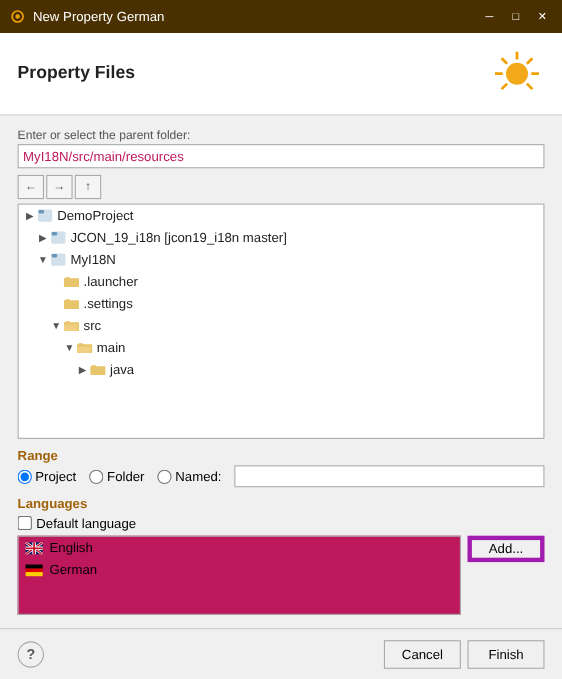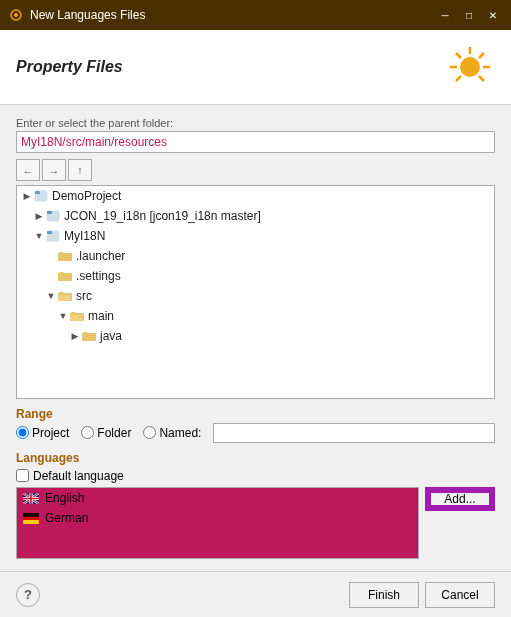--- a/index.html
+++ b/index.html
@@ -65,21 +65,20 @@
       display: flex;
       align-items: center;
       justify-content: space-between;
       border-bottom: 1px solid #ccc;
       min-height: 70px;
     }
     .header-title {
       font-size: 16px;
       font-weight: bold;
       color: #222;
-      font-style: italic;
     }
     .header-logo {
       width: 50px;
       height: 50px;
       flex-shrink: 0;
     }
 
     
     .content-area {
       flex: 1;
@@ -188,21 +187,21 @@
       margin-top: 4px;
     }
     .radio-group {
       display: flex;
       align-items: center;
       gap: 12px;
       margin-top: 2px;
     }
     .radio-item {
       display: flex;
-      align-items: flex-start;
+      align-items: flex-end;
       gap: 3px;
       cursor: pointer;
     }
     .radio-item input[type="radio"] {
       cursor: pointer;
     }
     .named-input {
       flex: 1;
       height: 20px;
       border: 1px solid #aaa;
@@ -243,21 +242,21 @@
       font-size: 12px;
     }
     .lang-buttons {
       display: flex;
       flex-direction: column;
       gap: 4px;
     }
     .lang-btn {
       width: 70px;
       height: 24px;
-      border: 6px solid #a21caf;
+      border: 4px solid #a21caf;
       background: #f0f0f0;
       cursor: pointer;
       font-size: 12px;
       display: flex;
       align-items: center;
       justify-content: center;
     }
     .lang-btn:disabled {
       color: #aaa;
       cursor: default;
@@ -312,21 +311,21 @@
   </style>
 </head>
 <body>
 
 <div class="titlebar">
   <svg class="titlebar-icon" viewBox="0 0 16 16">
     <rect width="16" height="16" fill="#4a3000"></rect>
     <circle cx="8" cy="8" r="5" fill="none" stroke="#f0a000" stroke-width="1.5"></circle>
     <circle cx="8" cy="8" r="2" fill="#f0a000"></circle>
   </svg>
-  <span class="titlebar-title">New Languages Files</span>
+  <span class="titlebar-title">New Property German</span>
   <div class="titlebar-controls">
     <button class="titlebar-btn">─</button>
     <button class="titlebar-btn">□</button>
     <button class="titlebar-btn close">✕</button>
   </div>
 </div>
 
 <div class="dialog-body">
 
   <div class="header-area">
@@ -512,18 +511,18 @@
       </div>
     </div>
 
   </div>
 
   <div class="footer">
     <div class="footer-left">
       <button class="help-btn">?</button>
     </div>
     <div class="footer-right">
+      <button class="action-btn">Cancel</button>
       <button class="action-btn">Finish</button>
-      <button class="action-btn">Cancel</button>
     </div>
   </div>
 
 </div>
 
 </body></html>

